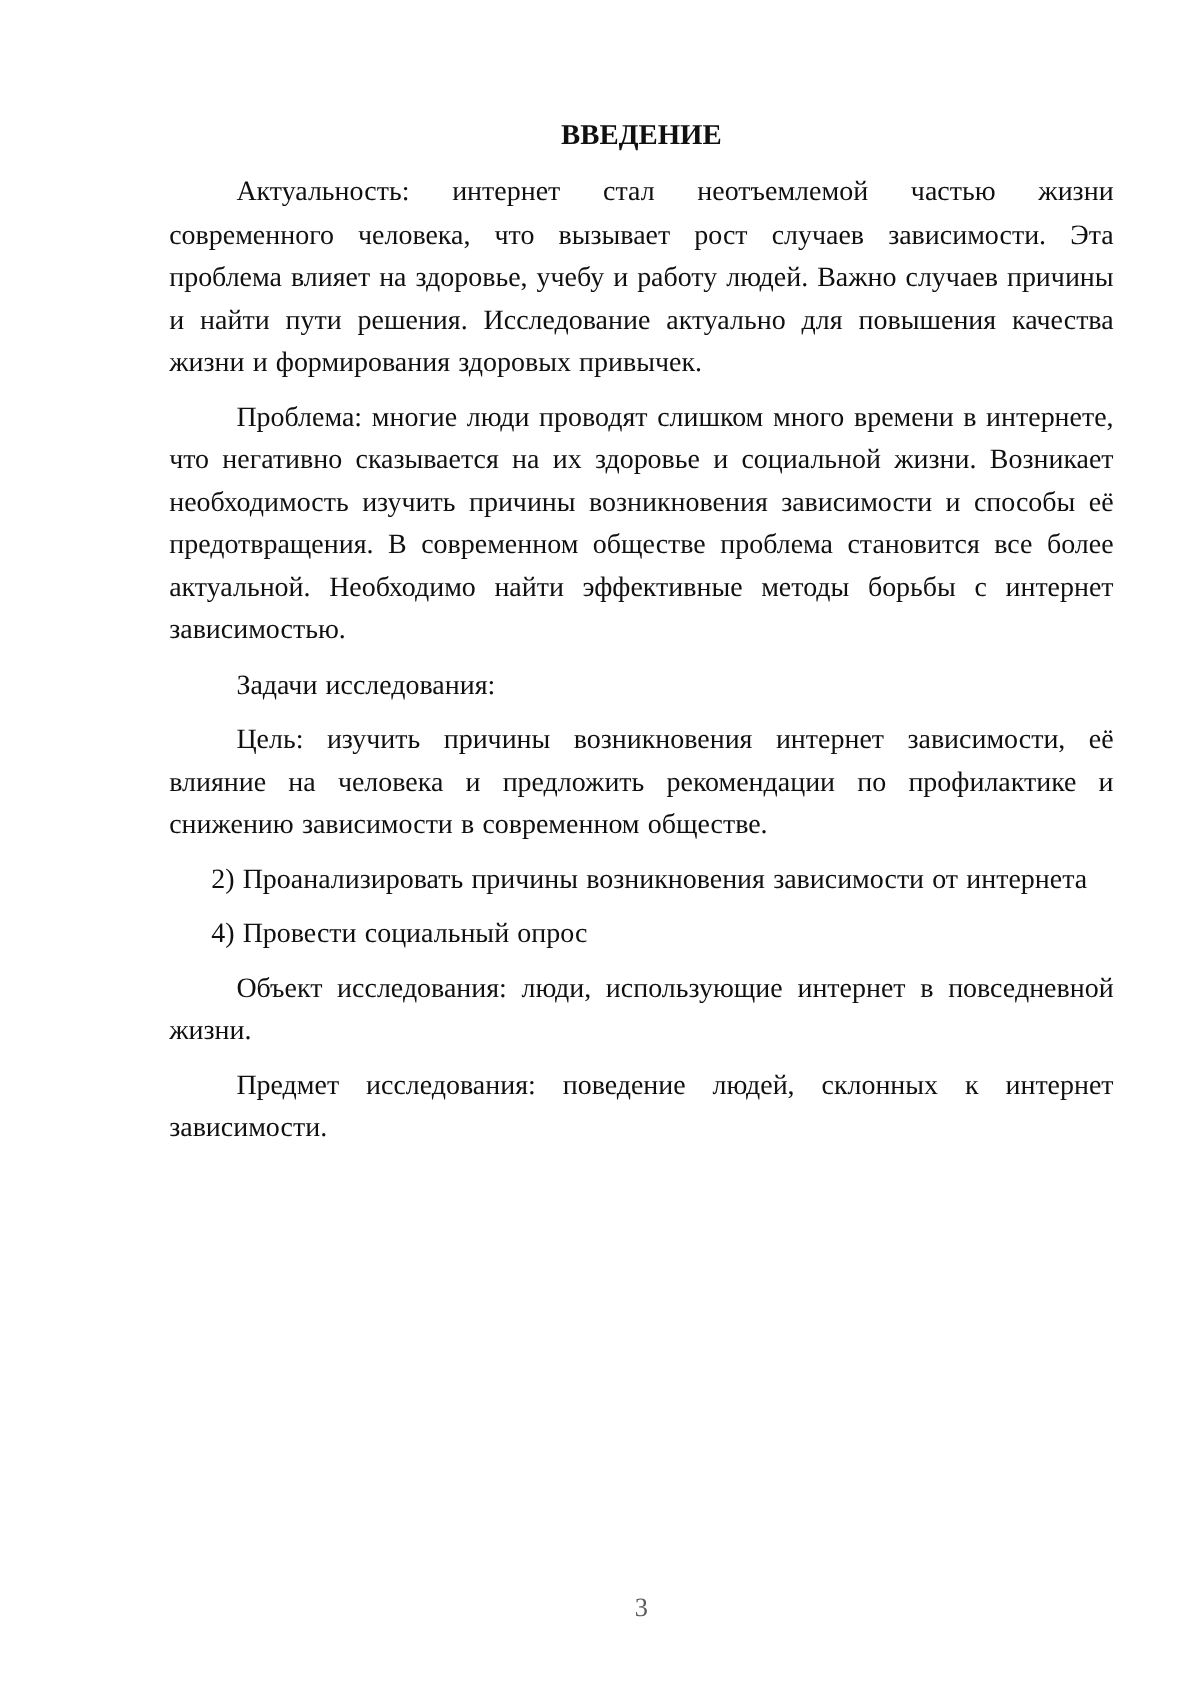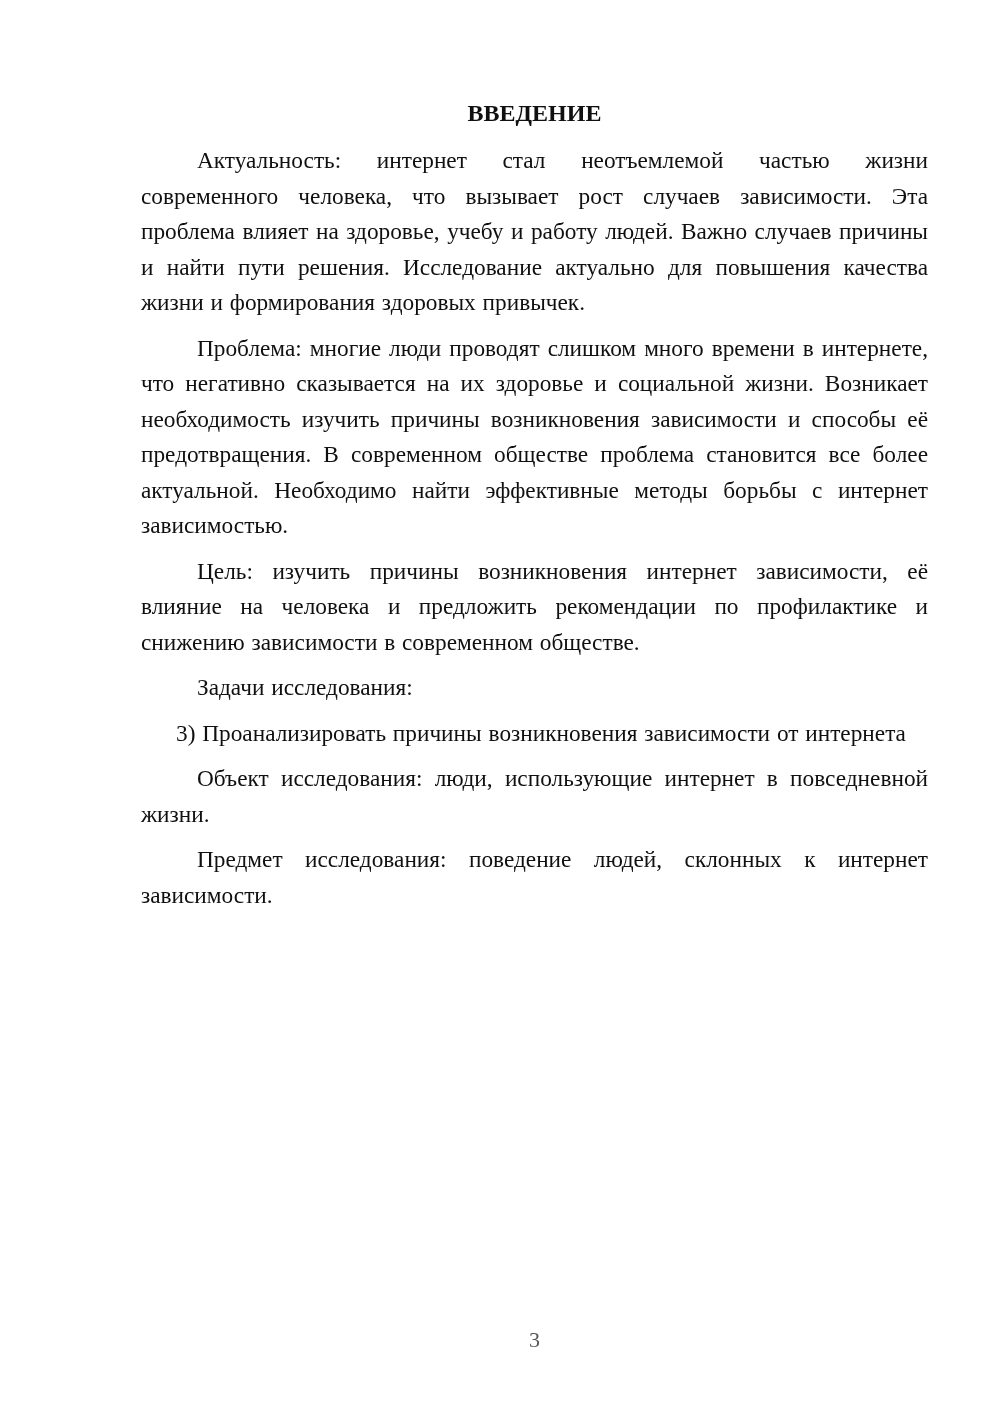--- a/index.html
+++ b/index.html
@@ -56,28 +56,29 @@
 
 <div class="page">
   <div class="content">
 
     <h1 class="doc-title">ВВЕДЕНИЕ</h1>
 
     <p class="para">Актуальность: интернет стал неотъемлемой частью жизни современного человека, что вызывает рост случаев зависимости. Эта проблема влияет на здоровье, учебу и работу людей. Важно случаев причины и найти пути решения. Исследование актуально для повышения качества жизни и формирования здоровых привычек.</p>
 
     <p class="para">Проблема: многие люди проводят слишком много времени в интернете, что негативно сказывается на их здоровье и социальной жизни. Возникает необходимость изучить причины возникновения зависимости и способы её предотвращения. В современном обществе проблема становится все более актуальной. Необходимо найти эффективные методы борьбы с интернет зависимостью.</p>
 
+    <p class="para">Задачи исследования:</p>
+
     <p class="para">Цель: изучить причины возникновения интернет зависимости, её влияние на человека и предложить рекомендации по профилактике и снижению зависимости в современном обществе.</p>
 
-    <p class="para">Задачи исследования:</p>
+
+    <p class="para list">2) Проанализировать причины возникновения зависимости от интернета</p>
 
 
-    <p class="para list">3) Проанализировать причины возникновения зависимости от интернета</p>
-
-
+    <p class="para list">4) Провести социальный опрос</p>
 
 
     <p class="para">Объект исследования: люди, использующие интернет в повседневной жизни.</p>
 
     <p class="para">Предмет исследования: поведение людей, склонных к интернет зависимости.</p>
 
 
   </div>
 
   <div class="page-number">3</div>

